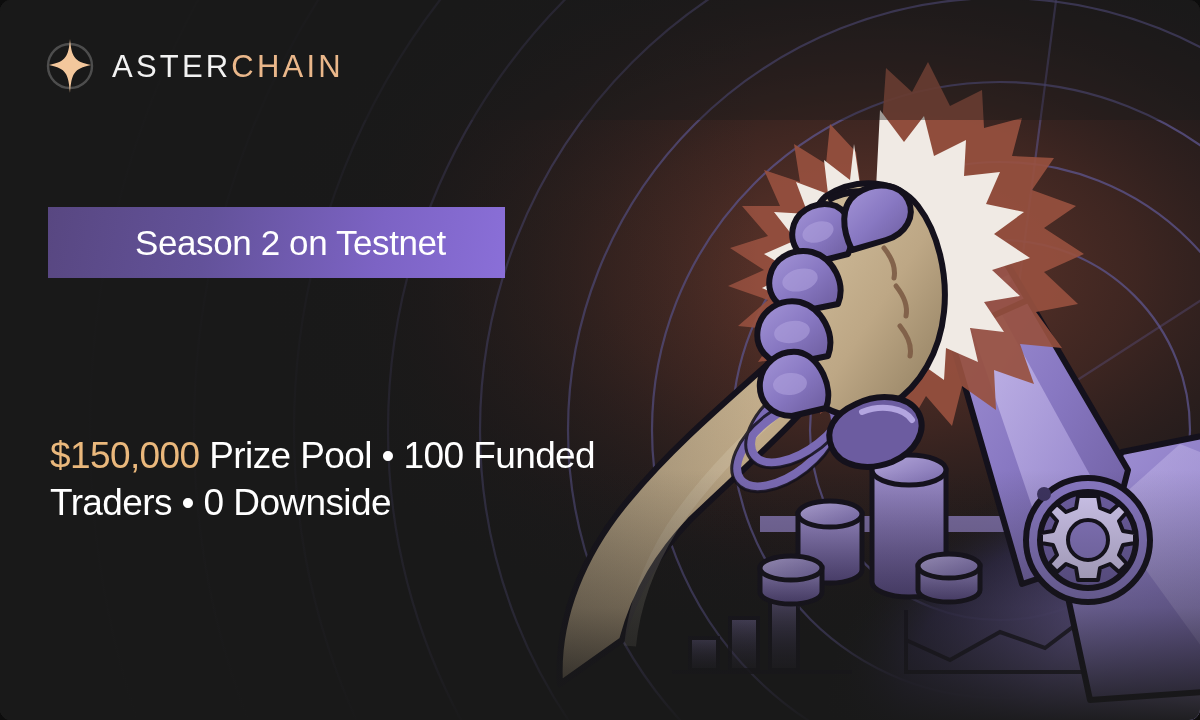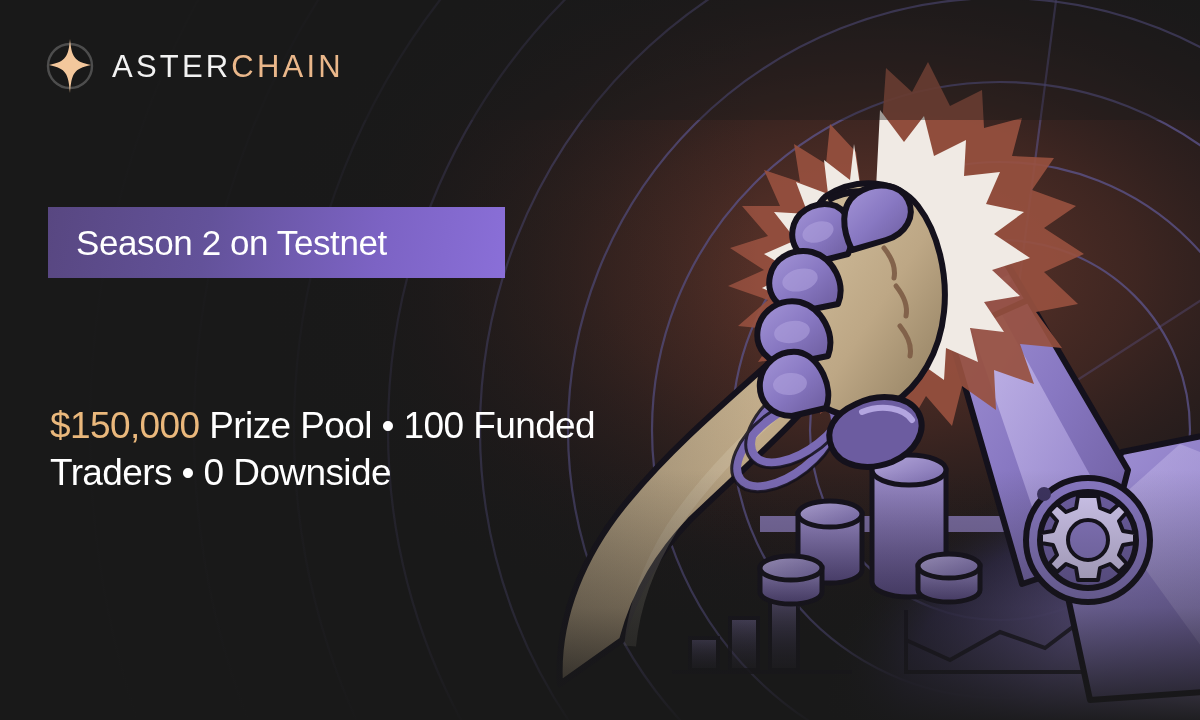--- a/index.html
+++ b/index.html
@@ -8,20 +8,21 @@
     background: #0d0d0d;
   }
   #banner {
     position: relative;
     width: 1200px;
     height: 720px;
     overflow: hidden;
     background: #191919;
     font-family: "Liberation Sans", sans-serif;
     user-select: none;
+    border-radius: 11px;
   }
 
   #art-svg { position: absolute; top: 0; left: 0; width: 1200px; height: 720px; }
 
   
   #logo {
     position: absolute;
     left: 42px;
     top: 38px;
     display: flex;
@@ -44,20 +45,21 @@
   #badge {
     position: absolute;
     left: 48px;
     top: 207px;
     width: 457px;
     height: 71px;
     display: flex;
     align-items: center;
     background: linear-gradient(100deg, #584781 0%, #63529a 35%, #7c63c4 72%, #8a6fd8 100%);
     z-index: 30;
+    justify-content: center;
   }
   #badge-label {
     color: #ffffff;
     font-size: 35px;
     font-weight: 400;
     letter-spacing: -0.4px;
     padding-left: 28px;
     line-height: 1;
     white-space: nowrap;
   }
@@ -73,21 +75,21 @@
     letter-spacing: -2.5px;
     line-height: 1;
     white-space: nowrap;
     z-index: 30;
   }
 
   
   #subtitle {
     position: absolute;
     left: 50px;
-    top: 402px;
+    top: 432px;
     width: 600px;
     font-size: 37px;
     font-weight: 400;
     color: #ffffff;
     letter-spacing: -0.6px;
     line-height: 1.28;
     z-index: 30;
   }
   #subtitle .amount { color: #eab87c; }
 </style>

